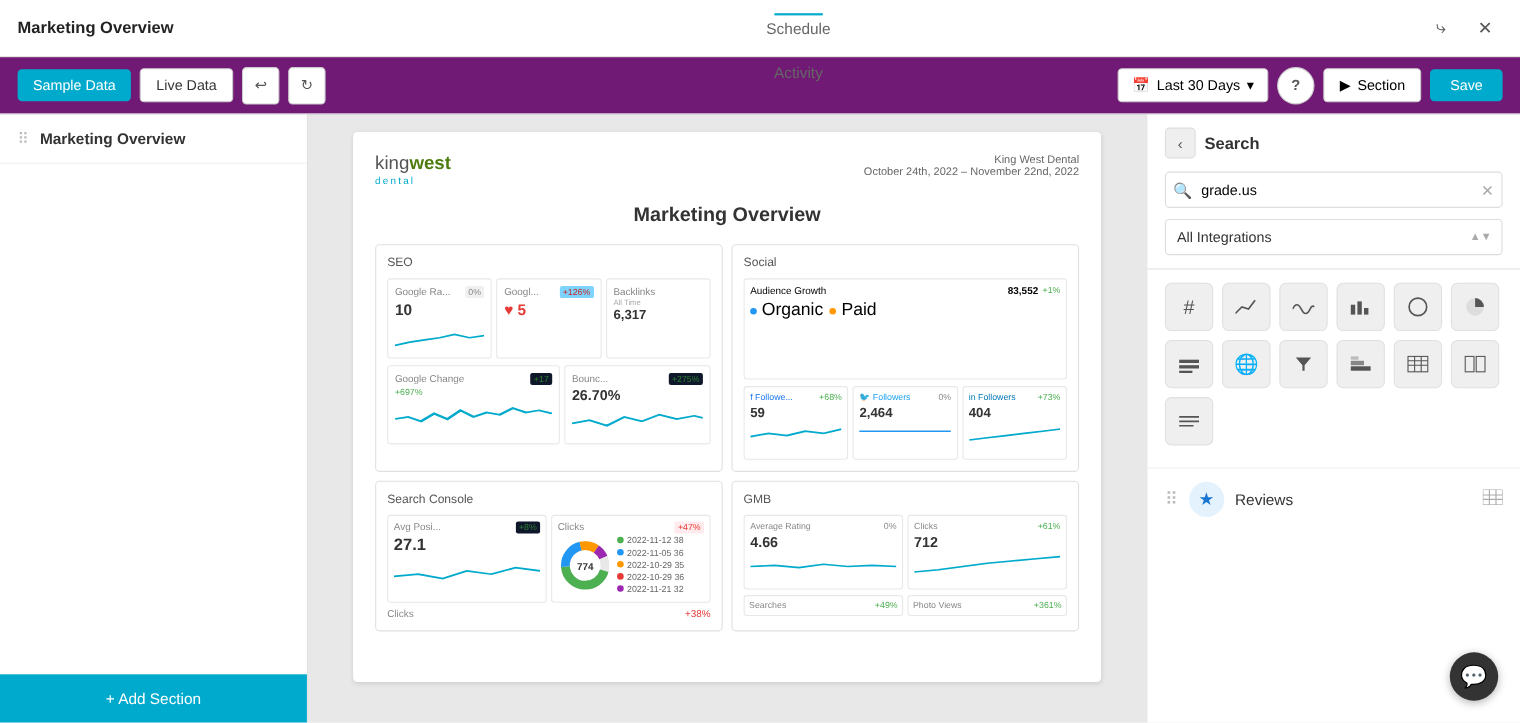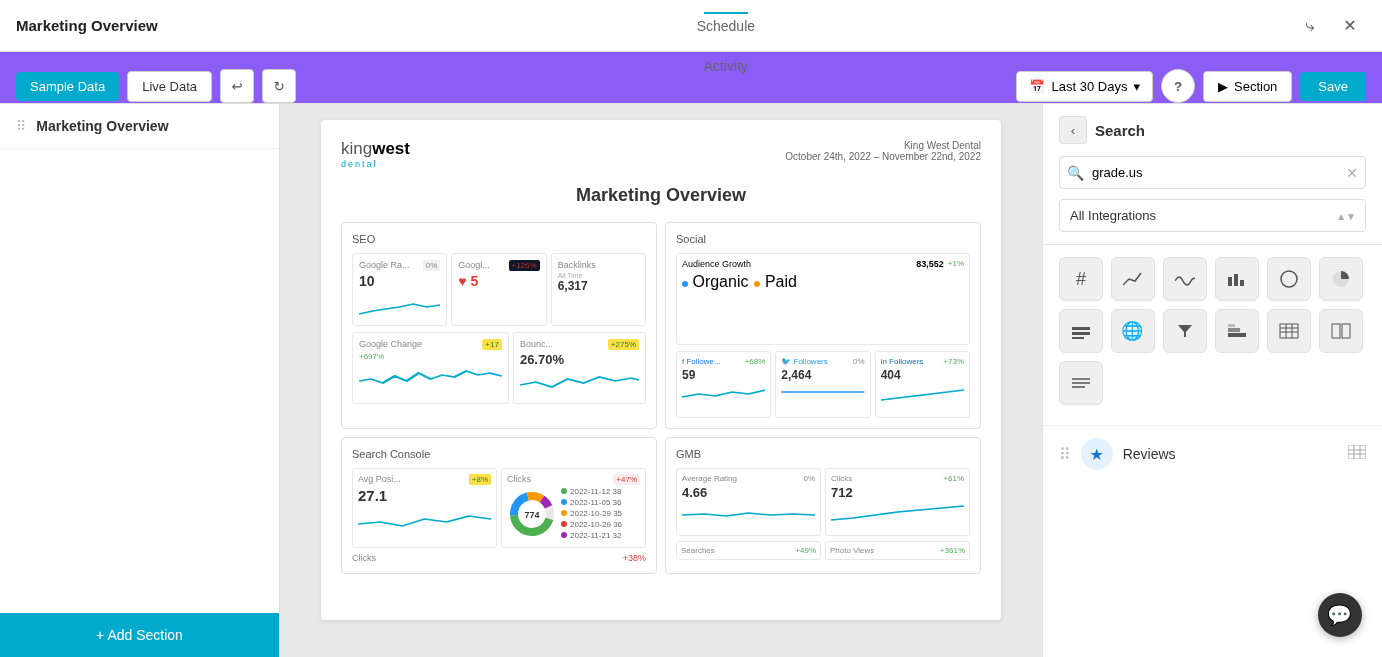--- a/index.html
+++ b/index.html
@@ -14,22 +14,22 @@
     .app-title { font-weight: 600; font-size: 15px; color: #222; }
     .top-nav { display: flex; gap: 16px; align-items: center; flex-direction: column; }
     .nav-item { font-size: 14px; color: #666; cursor: pointer; padding: 4px 0; position: relative; }
     .nav-item.active { color: #00aacc; font-weight: 500; }
     .nav-item.active::after { content:''; position:absolute; bottom:-16px; left:0; right:0; height:2px; background:#00aacc; }
     .top-actions { display: flex; gap: 8px; align-items: center; }
     .icon-btn { width: 32px; height: 32px; border-radius: 50%; border: none; background: transparent; cursor: pointer; display: flex; align-items: center; justify-content: center; color: #555; font-size: 16px; }
 
     
     .toolbar {
-      display: flex; align-items: flex-end; justify-content: space-between;
-      background: #8b5cf6; border-bottom: 1px solid #e0e0e0;
+      display: flex; align-items: center; justify-content: space-between;
+      background: #701a75; border-bottom: 1px solid #e0e0e0;
       height: 52px; padding: 0 16px;
     }
     .toolbar-left { display: flex; gap: 8px; align-items: center; }
     .btn-sample { background: #00aacc; color: #fff; border: none; border-radius: 4px; padding: 7px 14px; font-size: 13px; cursor: pointer; font-weight: 500; }
     .btn-live { background: #fff; color: #333; border: 1px solid #ccc; border-radius: 4px; padding: 7px 14px; font-size: 13px; cursor: pointer; }
     .btn-icon { background: #fff; border: 1px solid #ccc; border-radius: 4px; width: 34px; height: 34px; display: flex; align-items: center; justify-content: center; cursor: pointer; color: #555; }
     .toolbar-right { display: flex; gap: 8px; align-items: center; }
     .btn-date { background: #fff; border: 1px solid #ccc; border-radius: 4px; padding: 7px 12px; font-size: 13px; cursor: pointer; display: flex; align-items: center; gap: 6px; }
     .btn-help { background: #fff; border: 1px solid #ccc; border-radius: 50%; width: 34px; height: 34px; display: flex; align-items: center; justify-content: center; cursor: pointer; font-weight: bold; color: #555; }
     .btn-preview { background: #fff; border: 1px solid #ccc; border-radius: 4px; padding: 7px 14px; font-size: 13px; cursor: pointer; display: flex; align-items: center; gap: 6px; }
@@ -69,21 +69,21 @@
     .section-box { border: 1px solid #e0e0e0; border-radius: 4px; padding: 10px; }
     .section-label { font-size: 11px; color: #555; font-weight: 500; margin-bottom: 8px; }
 
     
     .metrics-row { display: flex; gap: 4px; }
     .metric-item { flex: 1; border: 1px solid #e8e8e8; border-radius: 3px; padding: 6px; }
     .metric-header { display: flex; align-items: center; justify-content: space-between; margin-bottom: 2px; }
     .metric-name { font-size: 9px; color: #888; white-space: nowrap; overflow: hidden; text-overflow: ellipsis; }
     .metric-badge { font-size: 8px; padding: 1px 3px; border-radius: 2px; }
     .badge-neutral { background: #f0f0f0; color: #888; }
-    .badge-up { background: #fde047; color: #2e7d32; }
+    .badge-up { background: #0f172a; color: #2e7d32; }
     .metric-value { font-size: 14px; font-weight: 600; color: #333; }
 
     
     .mini-chart { height: 30px; position: relative; overflow: hidden; }
     .chart-line { fill: none; stroke: #00aacc; stroke-width: 1.5; }
 
     
     .bar-chart-area { height: 60px; display: flex; align-items: flex-end; gap: 1px; }
     .bar-organic { background: #2196f3; flex: 1; }
     .bar-paid { background: #ff9800; flex: 1; }
@@ -206,21 +206,21 @@
     <div class="sidebar-content"></div>
     <button class="add-section-btn">+ Add Section</button>
   </div>
 
   <div class="canvas-area">
     <div class="report-card">
 
       <div class="report-header">
         <div class="brand-logo">
           <div style="font-size:17px; line-height:1.1;">
-            <span style="color:#555; font-weight:300;">king</span><span style="color:#000000; font-weight:700;">west</span>
+            <span style="color:#555; font-weight:300;">king</span><span style="color:#4d7c0f; font-weight:700;">west</span>
           </div>
           <div style="font-size:9px; color:#00aacc; letter-spacing:2px;">dental</div>
         </div>
         <div class="report-meta">
           <div>King West Dental</div>
           <div>October 24th, 2022 – November 22nd, 2022</div>
         </div>
       </div>
 
       <div class="report-main-title">Marketing Overview</div>
@@ -240,21 +240,21 @@
               <div class="mini-chart">
                 <svg width="100%" height="30" viewBox="0 0 60 30" preserveAspectRatio="none">
                   <polyline points="0,25 10,22 20,20 30,18 40,15 50,18 60,16" class="chart-line"></polyline>
                 </svg>
               </div>
             </div>
 
             <div class="metric-item">
               <div class="metric-header">
                 <span class="metric-name">Googl...</span>
-                <span class="metric-badge badge-up" style="background:#0f172a;color:#c62828;">+126%</span>
+                <span class="metric-badge badge-up" style="background:#7dd3fc;color:#c62828;">+126%</span>
               </div>
               <div class="metric-value" style="color:#e53935;">♥ 5</div>
             </div>
 
             <div class="metric-item">
               <div class="metric-header">
                 <span class="metric-name">Backlinks</span>
               </div>
               <div style="font-size:7px;color:#aaa;">All Time</div>
               <div class="metric-value" style="font-size:12px;">6,317</div>

